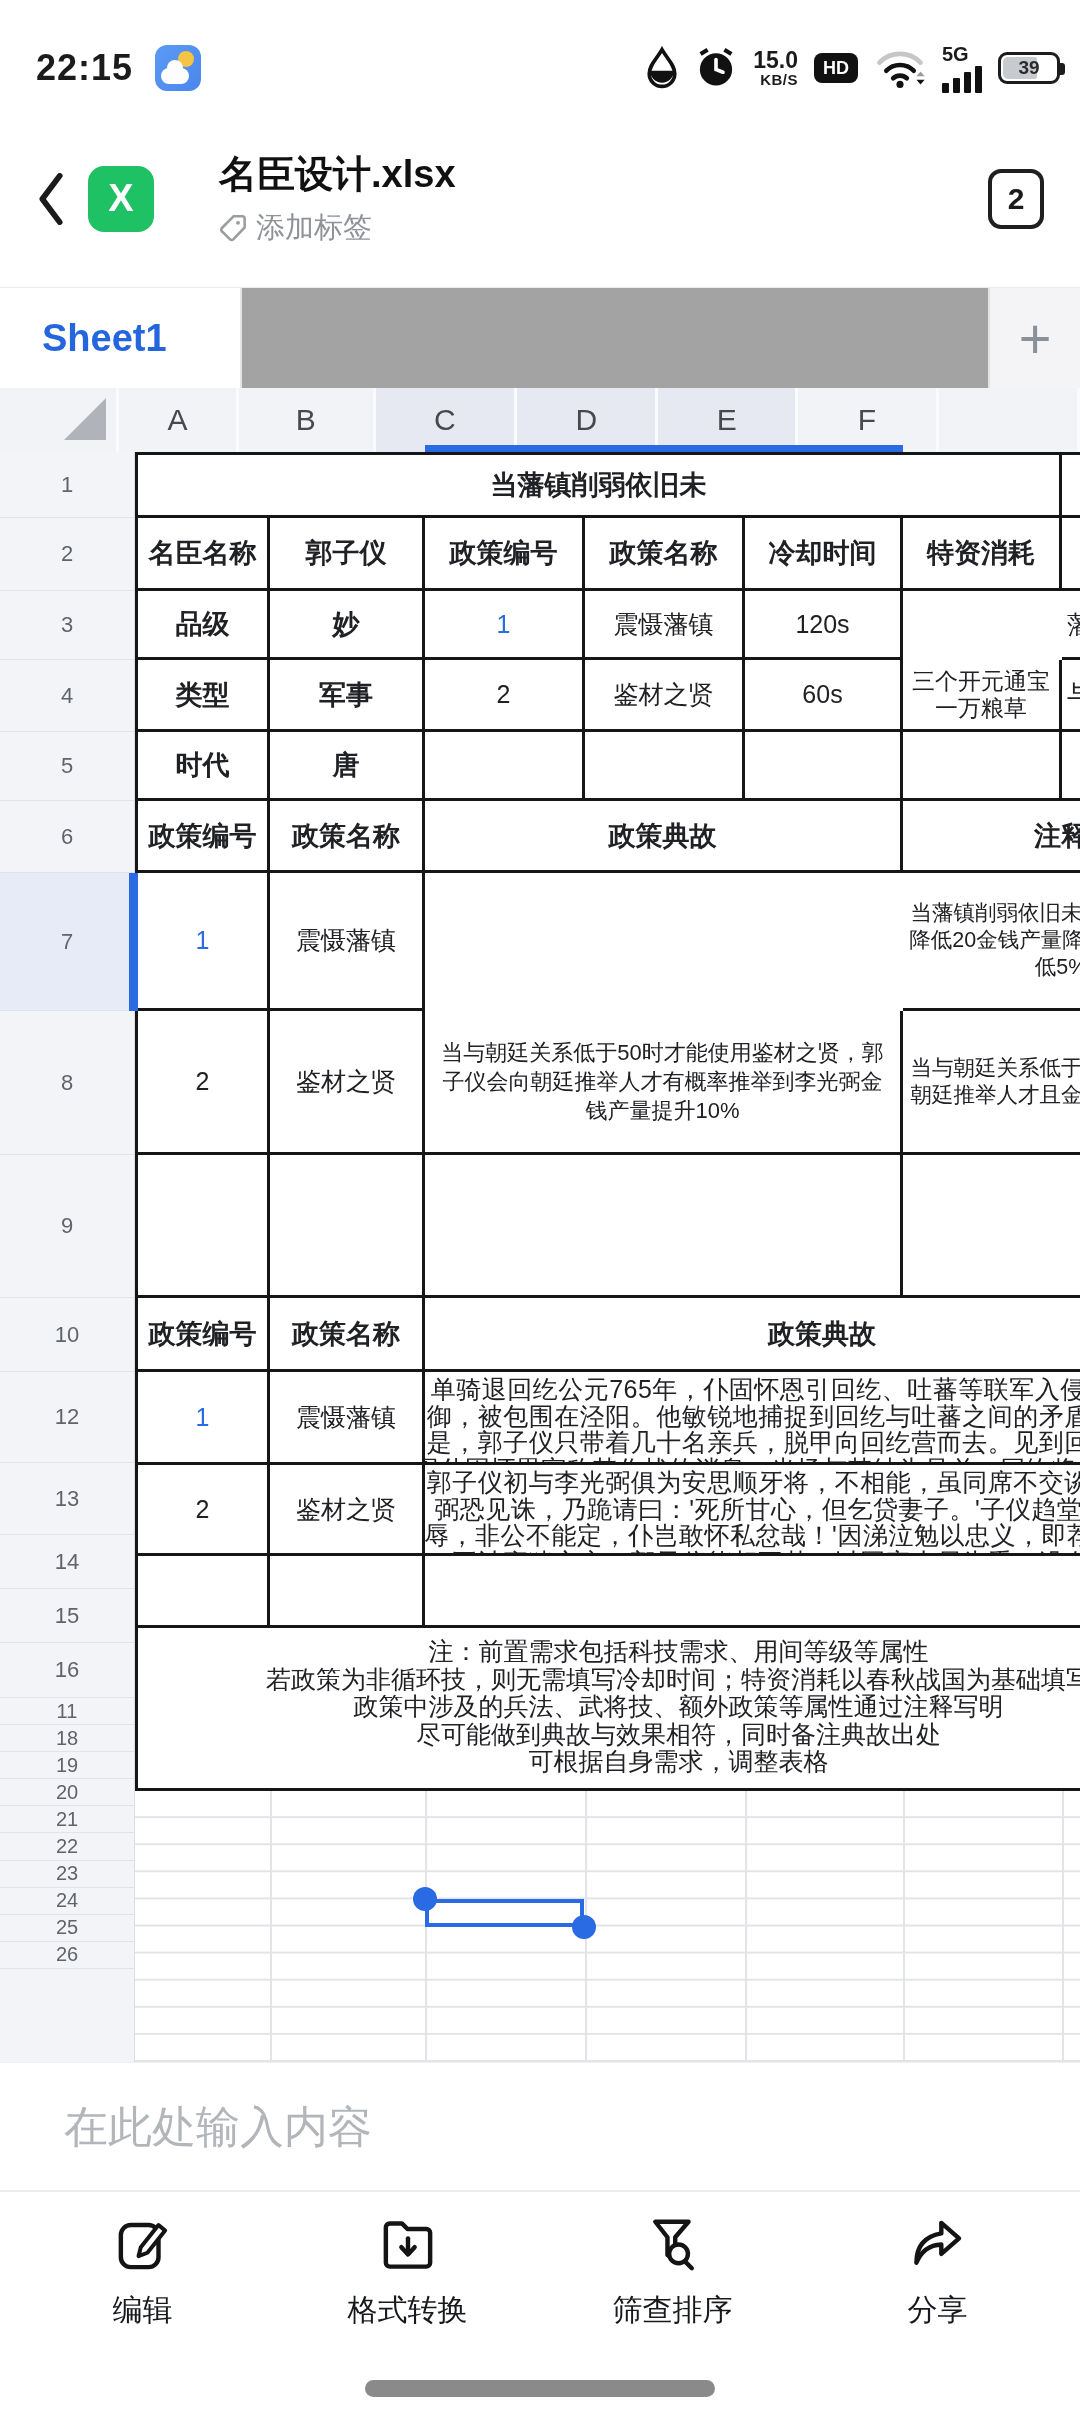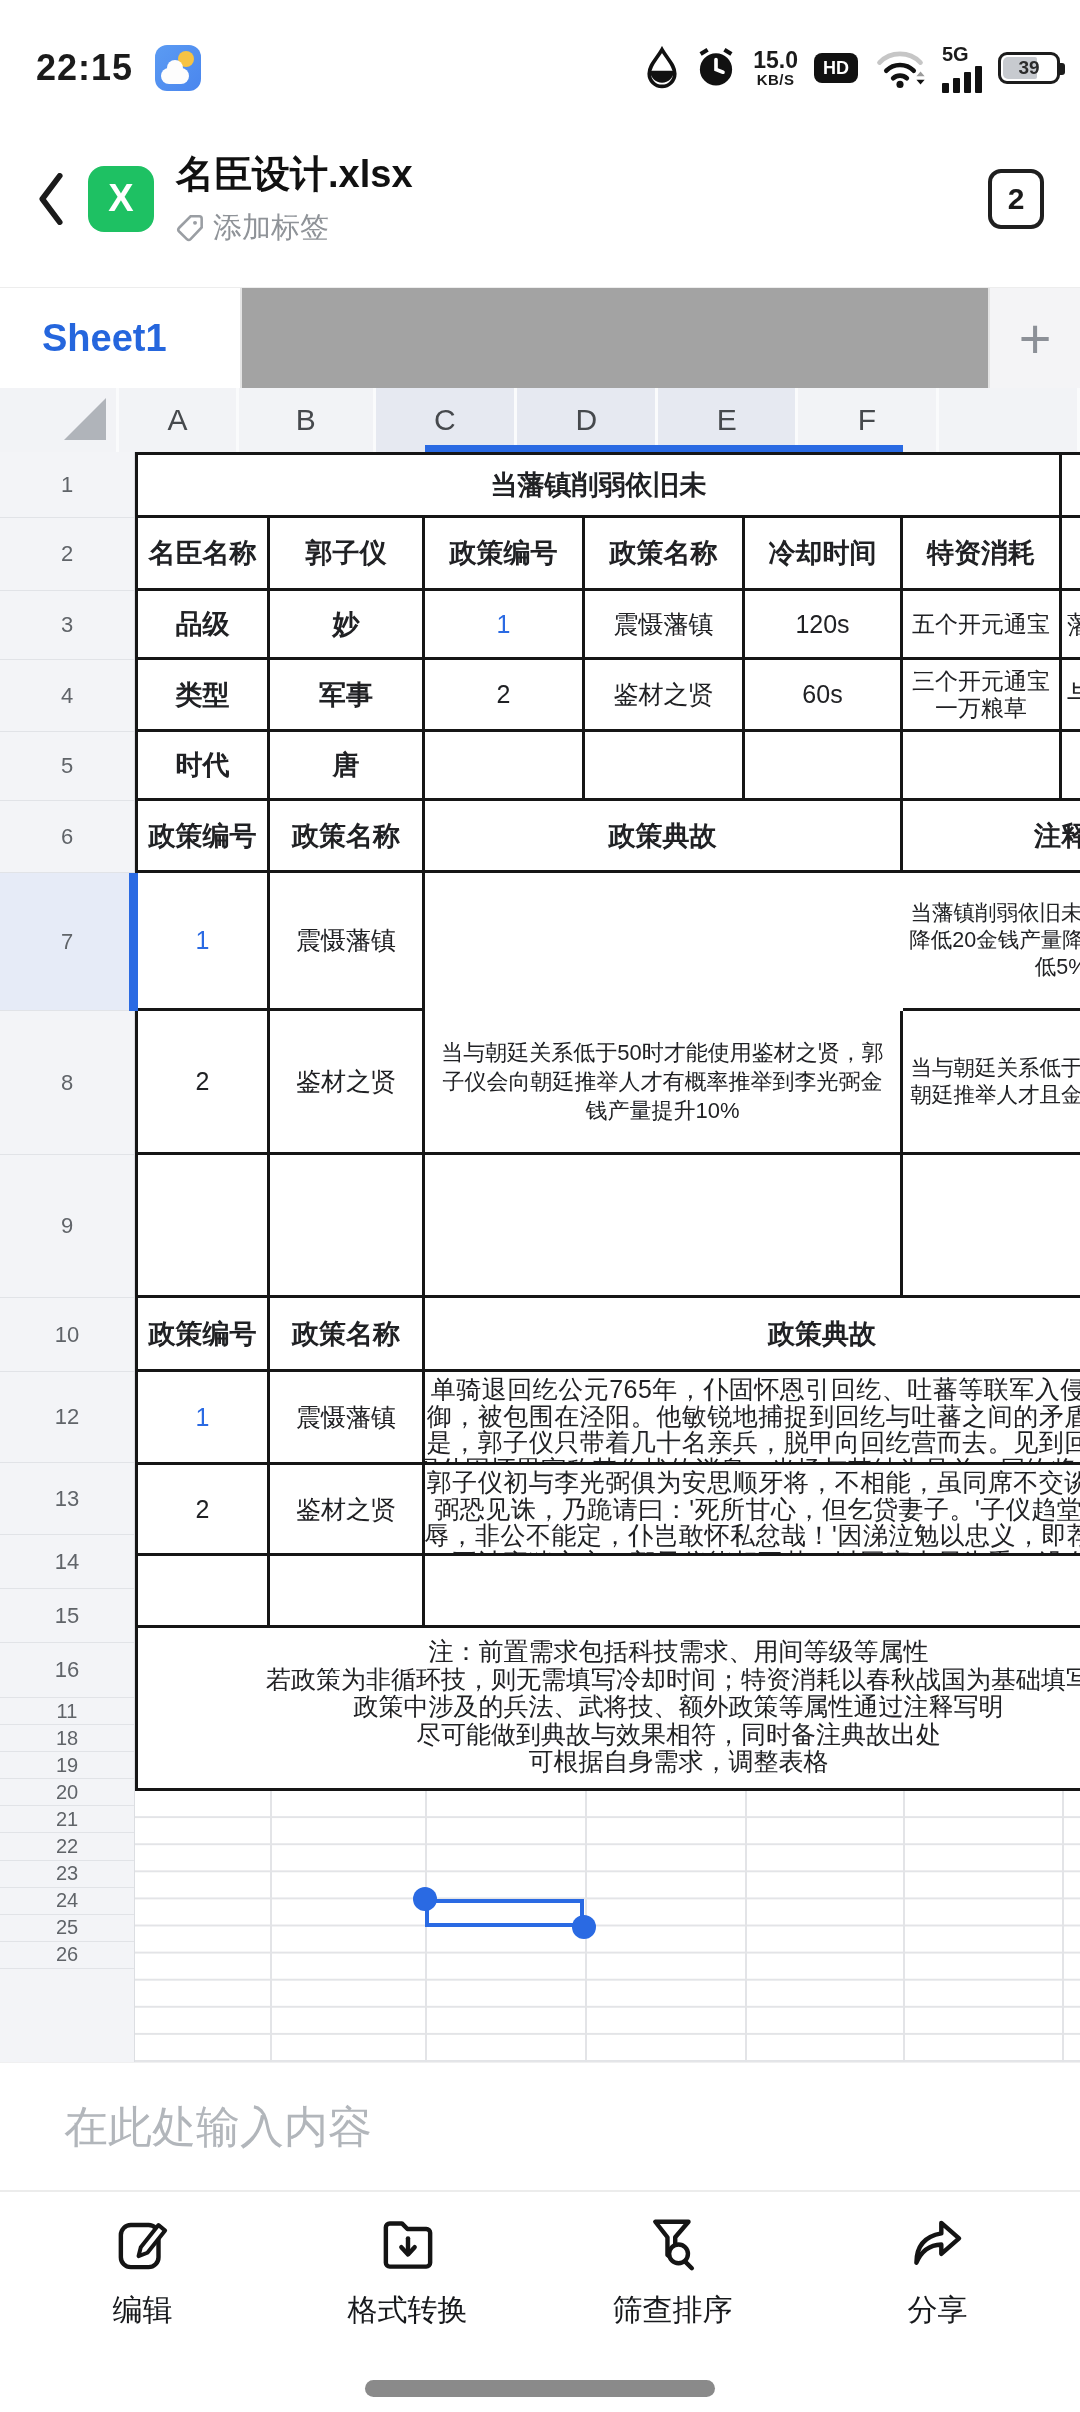--- a/index.html
+++ b/index.html
@@ -7,38 +7,38 @@
   body { font-family:"Liberation Sans", sans-serif; background:#fff; position:relative; overflow:hidden; color:#1b1b1b; }
 
   
   .status-bar { position:absolute; top:0; left:0; width:1080px; height:110px; display:flex; align-items:center; padding:26px 20px 0 36px; }
   .sb-time { font-size:36px; font-weight:700; letter-spacing:1px; }
   .sb-weather { width:46px; height:46px; border-radius:12px; margin-left:22px; background:linear-gradient(135deg,#5b9bf3,#4a86ee); position:relative; overflow:hidden; }
   .sb-weather .sun { position:absolute; right:7px; top:6px; width:16px; height:16px; border-radius:50%; background:#f6c344; }
   .sb-weather .cloud { position:absolute; left:6px; bottom:7px; width:28px; height:16px; border-radius:10px; background:#fdfdfd; }
   .sb-weather .cloud:before { content:""; position:absolute; left:6px; top:-8px; width:16px; height:16px; border-radius:50%; background:#fdfdfd; }
   .sb-right { margin-left:auto; display:flex; align-items:center; gap:16px; }
-  .sb-speed { text-align:center; line-height:1; }
+  .sb-speed { text-align:right; line-height:1; }
   .sb-speed .v { font-size:23px; font-weight:700; }
   .sb-speed .u { font-size:15px; font-weight:700; letter-spacing:.5px; }
   .sb-hd { background:#111; color:#fff; border-radius:8px; width:44px; height:30px; display:flex; align-items:center; justify-content:center; font-size:18px; font-weight:800; }
   .sb-5g { display:flex; flex-direction:column; align-items:flex-start; line-height:1; }
   .sb-5g .t { font-size:20px; font-weight:800; margin-bottom:2px; }
   .bars { display:flex; align-items:flex-end; gap:4px; }
   .bars i { display:block; width:7px; background:#111; border-radius:1px; }
   .sb-batt { position:relative; width:62px; height:32px; border:3px solid #1c1c1c; border-radius:9px; display:flex; align-items:center; justify-content:center; }
   .sb-batt .fill { position:absolute; left:2px; top:2px; bottom:2px; width:34px; background:#c7cacf; border-radius:5px 2px 2px 5px; }
   .sb-batt .num { position:relative; font-size:19px; font-weight:600; color:#2b2b2b; }
   .sb-batt .nub { position:absolute; right:-8px; top:8px; width:5px; height:12px; background:#1c1c1c; border-radius:0 3px 3px 0; }
 
   
   .app-header { position:absolute; top:110px; left:0; width:1080px; height:178px; display:flex; align-items:center; padding:0 36px; border-bottom:1px solid #ededed; background:#fff; }
   .back { width:44px; height:60px; display:flex; align-items:center; }
   .file-icon { width:66px; height:66px; border-radius:16px; background:#1ec163; color:#fff; display:flex; align-items:center; justify-content:center; font-size:38px; font-weight:800; margin:0 22px 0 8px; }
-  .title-block { display:flex; flex-direction:column; gap:8px; }
+  .title-block { display:flex; flex-direction:column; gap:8px;margin-left:43px; }
   .doc-title { font-size:38px; font-weight:700; color:#111; }
   .tag-row { display:flex; align-items:center; gap:9px; color:#8f9398; }
   .tag-row span { font-size:29px; }
   .tab-count { margin-left:auto; width:56px; height:60px; border:4px solid #1f1f1f; border-radius:13px; display:flex; align-items:center; justify-content:center; font-size:30px; font-weight:700; }
 
   
   .tab-bar { position:absolute; top:288px; left:0; width:1080px; height:100px; background:#a3a3a3; display:flex; }
   .sheet-tab { width:242px; height:100%; background:#fff; border-right:2px solid #e4e4e4; display:flex; align-items:center; padding-left:42px; font-size:38px; font-weight:600; color:#2566dd; }
   .tab-spacer { flex:1; }
   .add-sheet { width:92px; height:100%; background:#f4f4f6; border-left:2px solid #e4e4e4; display:flex; align-items:center; justify-content:center; font-size:56px; font-weight:300; color:#8c9097; }
@@ -246,21 +246,20 @@
       <div class="cell hdr" style="grid-area:2/4/3/5">政策名称</div>
       <div class="cell hdr" style="grid-area:2/5/3/6">冷却时间</div>
       <div class="cell hdr" style="grid-area:2/6/3/7">特资消耗</div>
       <div class="cell" style="grid-area:2/7/3/8"></div>
 
       <div class="cell hdr bl" style="grid-area:3/1/4/2">品级</div>
       <div class="cell hdr" style="grid-area:3/2/4/3">妙</div>
       <div class="cell blue" style="grid-area:3/3/4/4">1</div>
       <div class="cell" style="grid-area:3/4/4/5">震慑藩镇</div>
       <div class="cell" style="grid-area:3/5/4/6">120s</div>
-      <div class="cell" style="grid-area:3/6/4/7;font-size:23px">五个开元通宝</div>
       <div class="cell gcut" style="grid-area:3/7/4/8">藩</div>
 
       <div class="cell hdr bl" style="grid-area:4/1/5/2">类型</div>
       <div class="cell hdr" style="grid-area:4/2/5/3">军事</div>
       <div class="cell" style="grid-area:4/3/5/4">2</div>
       <div class="cell" style="grid-area:4/4/5/5">鉴材之贤</div>
       <div class="cell" style="grid-area:4/5/5/6">60s</div>
       <div class="cell" style="grid-area:4/6/5/7;font-size:23px;line-height:27px">三个开元通宝一万粮草</div>
       <div class="cell gcut" style="grid-area:4/7/5/8">与</div>
 

